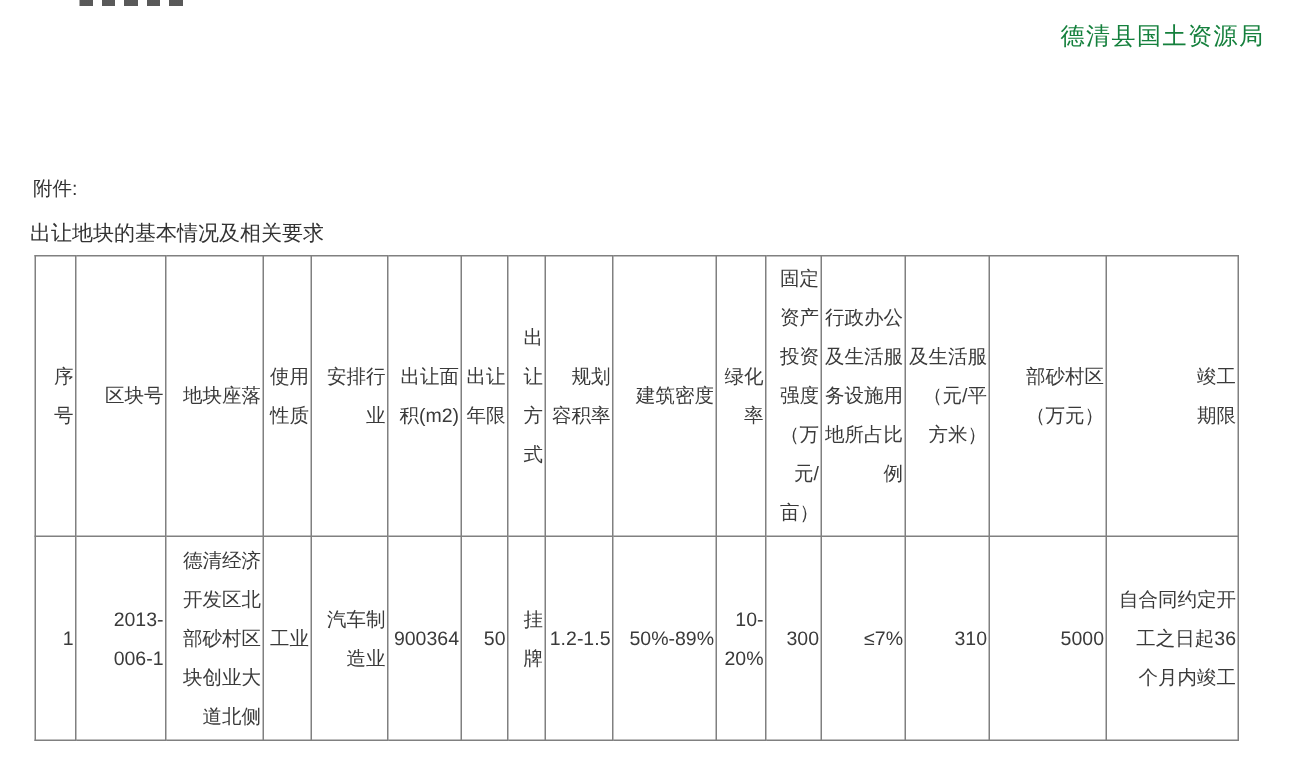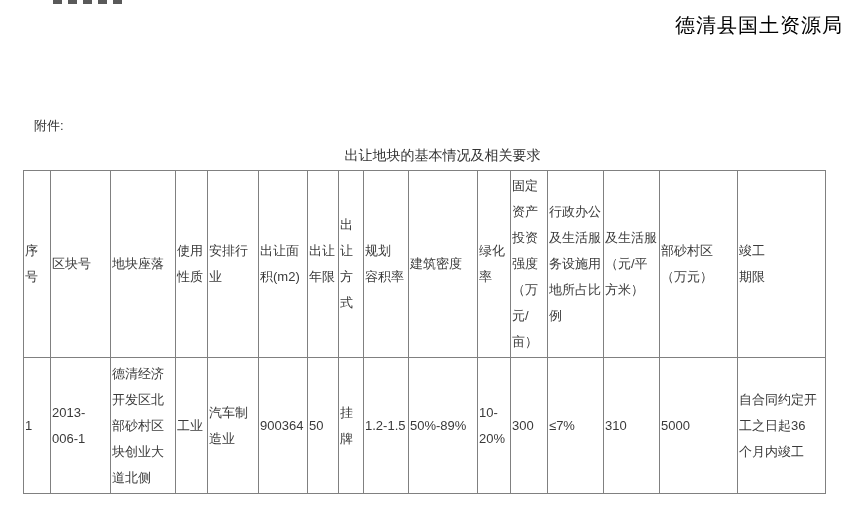--- a/index.html
+++ b/index.html
@@ -20,56 +20,56 @@
     width: 72px;
     height: 4px;
     background: repeating-linear-gradient(90deg, #3c3c3c 0 9px, transparent 9px 15px);
     opacity: 0.85;
   }
   .sig-block {
     position: absolute;
     top: 13px;
     right: 12px;
     text-align: left;
-    font-size: 20px;
+    font-size: 16px;
     line-height: 24px;
     letter-spacing: 1px;
-    color: #000000;
+    color: #15803d;
   }
   .sig-block .org-line { padding-right: 10px; }
   .attachment-label {
     position: absolute;
-    left: 34px;
+    left: 22px;
     top: 117px;
     font-size: 13px;
     color: #333333;
   }
   .table-title {
     position: absolute;
     left: 20px;
     top: 147px;
     width: 845px;
-    text-align: center;
+    text-align: left;
     font-size: 14px;
     color: #333333;
   }
   table.parcel-table {
     position: absolute;
     left: 23px;
     top: 170px;
     width: 802px;
     border-collapse: collapse;
     table-layout: fixed;
     font-size: 13px;
     color: #3a3a3a;
   }
   .parcel-table th, .parcel-table td {
     border: 1px solid #808080;
     font-weight: normal;
-    text-align: left;
+    text-align: right;
     vertical-align: middle;
     white-space: pre-line;
     line-height: 26px;
     padding: 0 1px;
     overflow: hidden;
   }
   .parcel-table thead tr { height: 187px; }
   .parcel-table tbody tr { height: 136px; }
   col.c0  { width: 27px; }
   col.c1  { width: 60px; }

